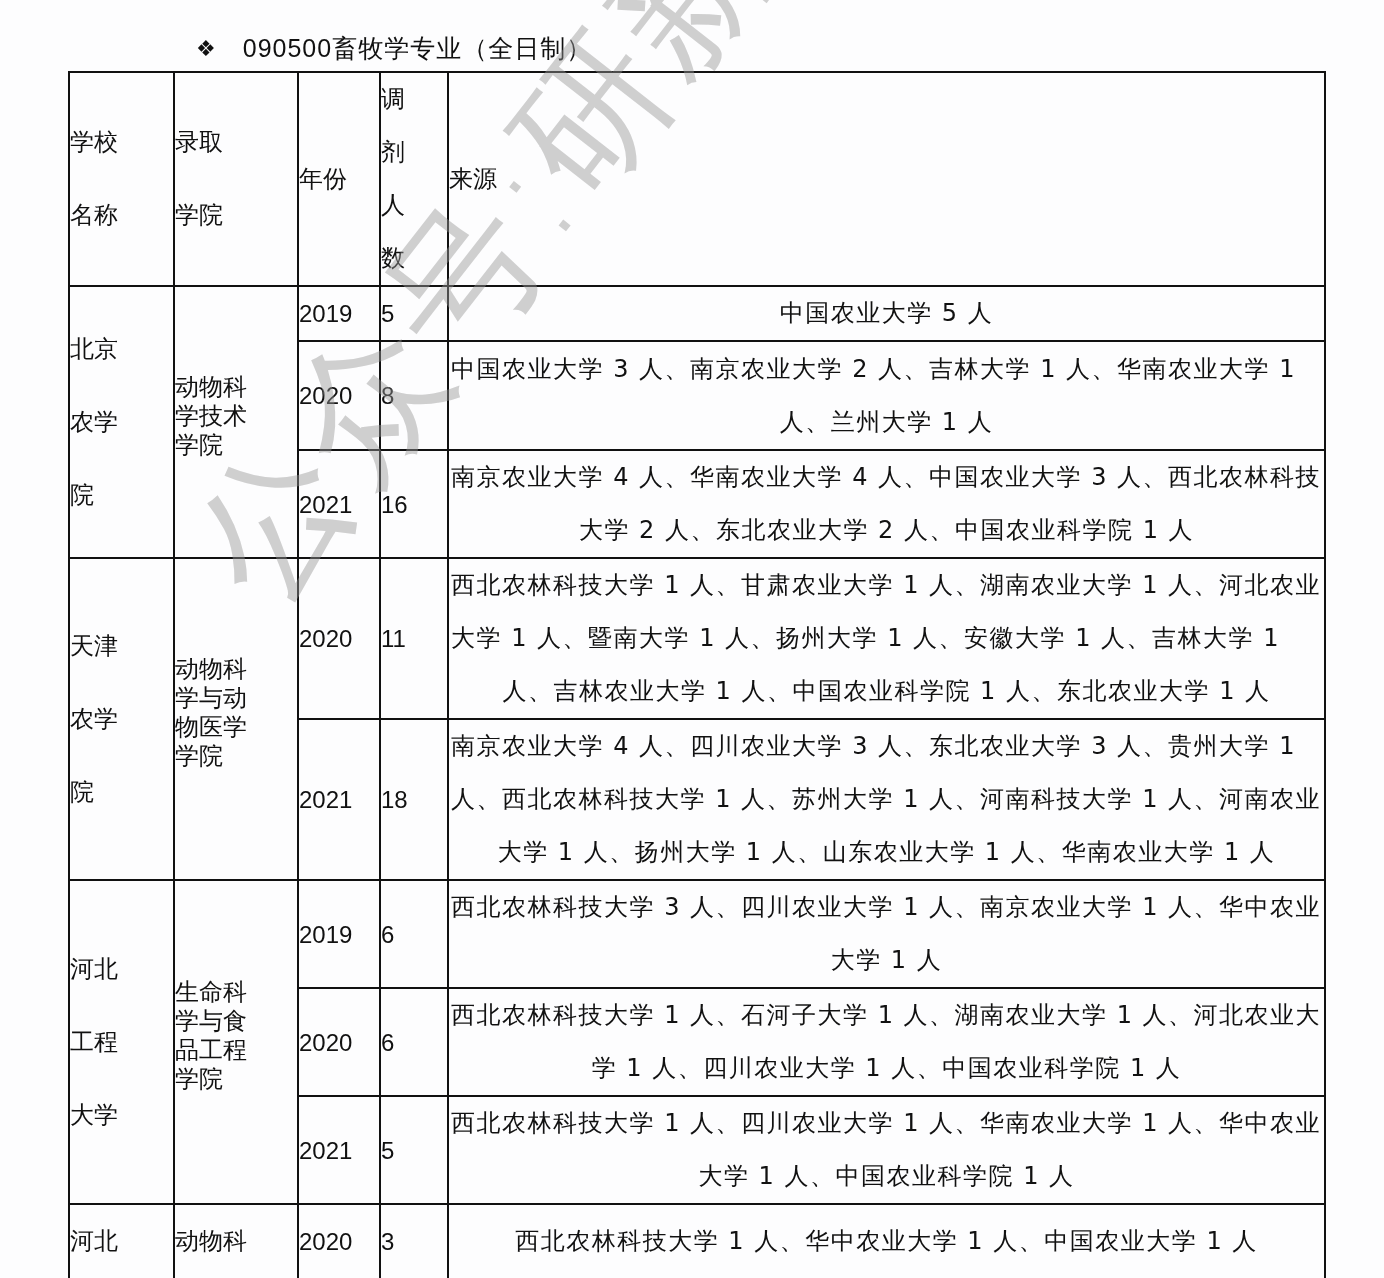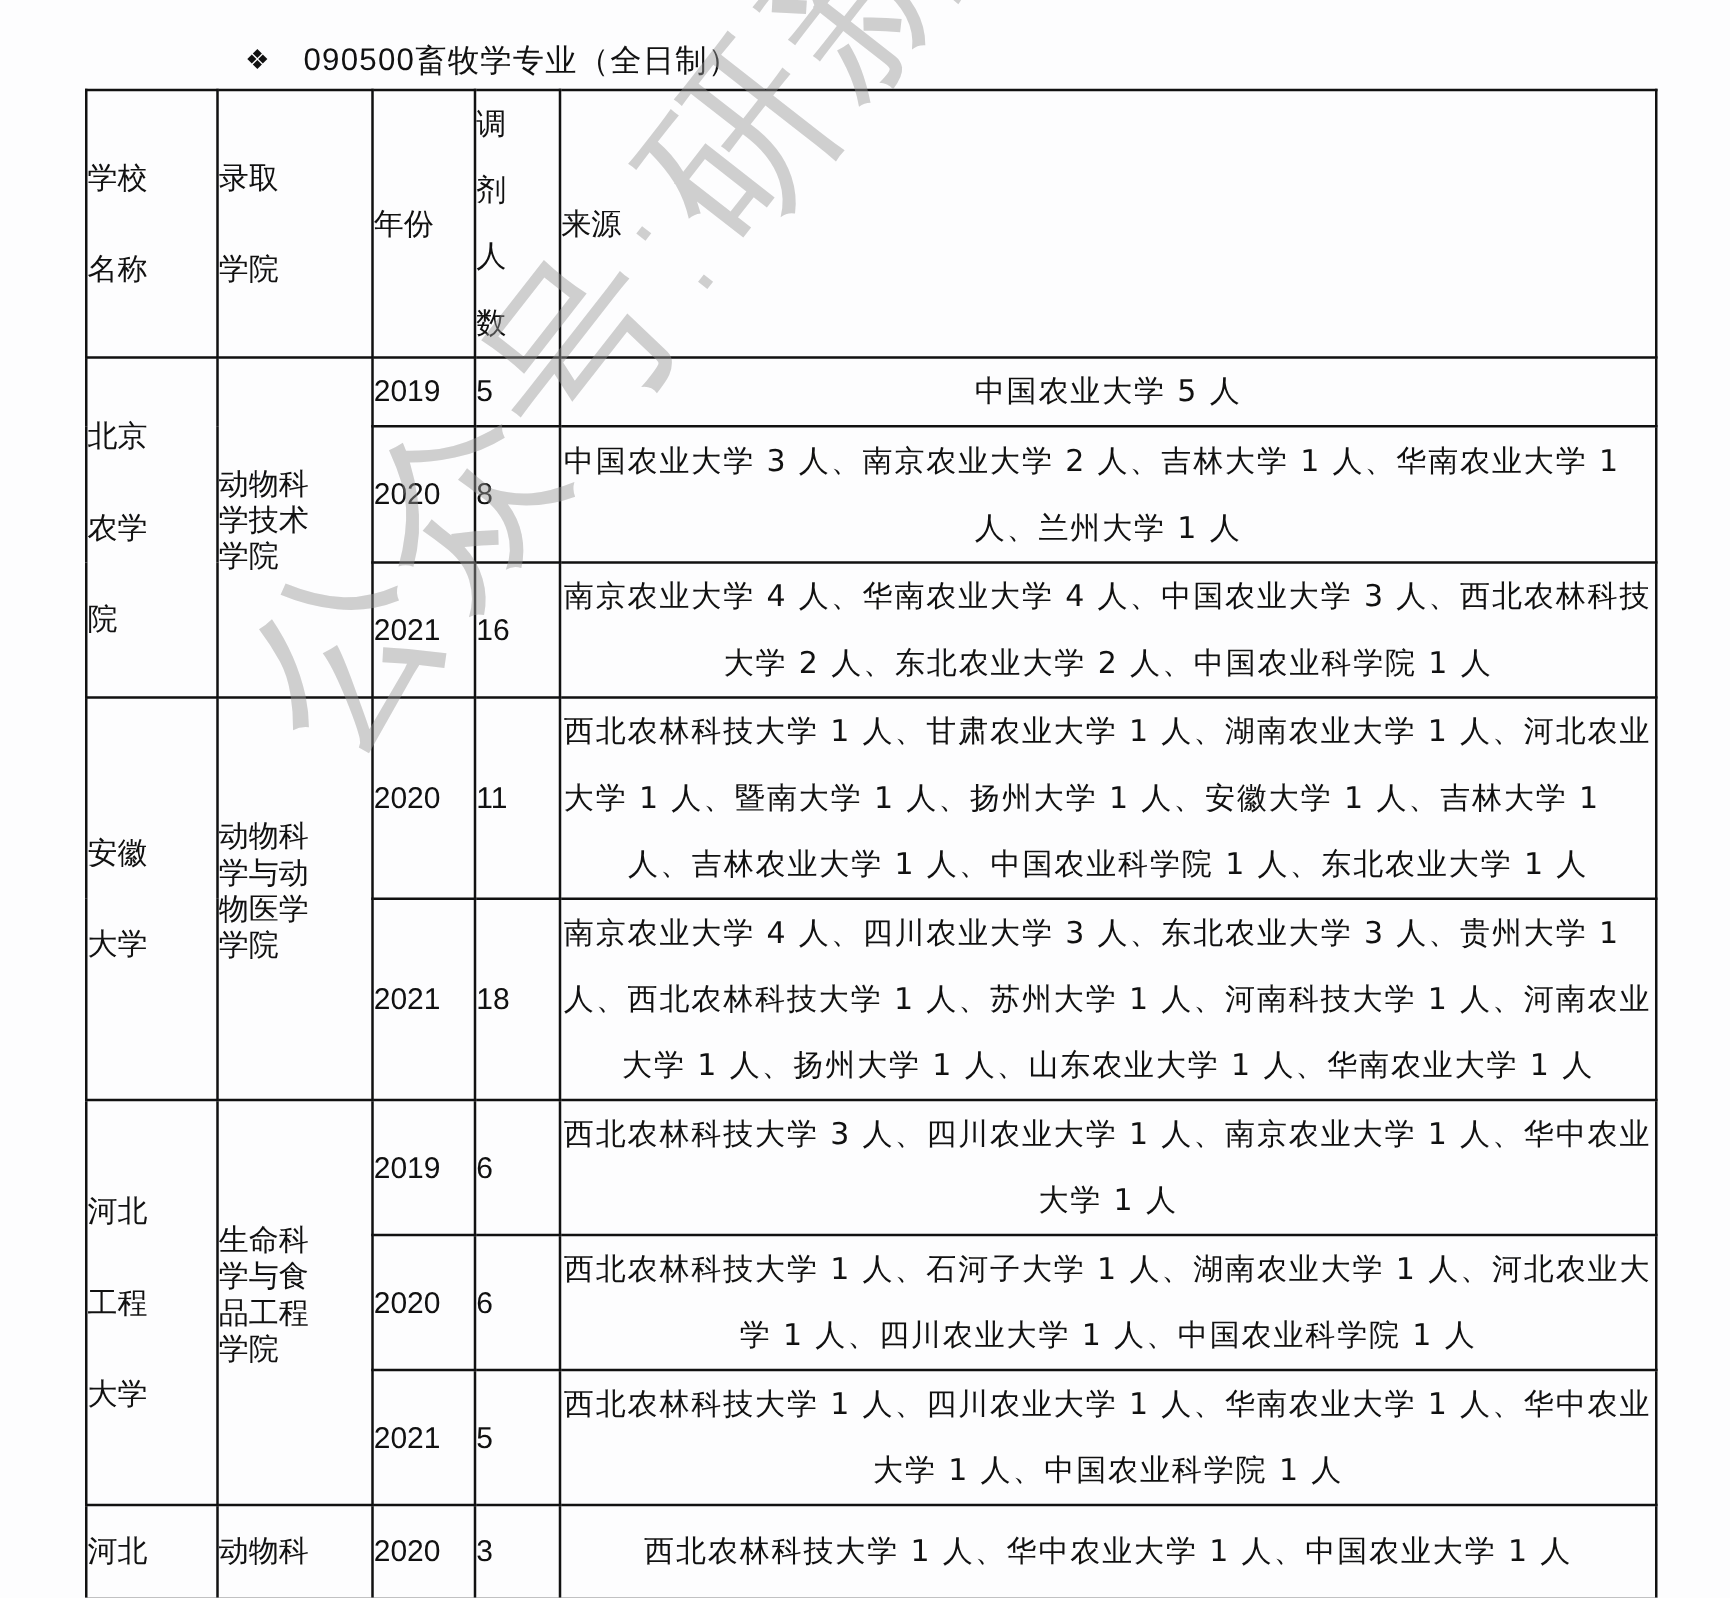--- a/index.html
+++ b/index.html
@@ -76,21 +76,21 @@
     <td class="num">8</td>
     <td class="source">中国农业大学 3 人、南京农业大学 2 人、吉林大学 1 人、华南农业大学 1 人、兰州大学 1 人</td>
   </tr>
   <tr style="height:106px">
     <td class="num">2021</td>
     <td class="num">16</td>
     <td class="source">南京农业大学 4 人、华南农业大学 4 人、中国农业大学 3 人、西北农林科技大学 2 人、东北农业大学 2 人、中国农业科学院 1 人</td>
   </tr>
 
   <tr style="height:160px">
-    <td rowspan="2"><span class="school">安徽大学</span></td>
+    <td rowspan="2"><span class="school">天津农学院</span></td>
     <td rowspan="2"><span class="college">动物科学与动物医学学院</span></td>
     <td class="num">2020</td>
     <td class="num">11</td>
     <td class="source">西北农林科技大学 1 人、甘肃农业大学 1 人、湖南农业大学 1 人、河北农业大学 1 人、暨南大学 1 人、扬州大学 1 人、安徽大学 1 人、吉林大学 1 人、吉林农业大学 1 人、中国农业科学院 1 人、东北农业大学 1 人</td>
   </tr>
   <tr style="height:160px">
     <td class="num">2021</td>
     <td class="num">18</td>
     <td class="source">南京农业大学 4 人、四川农业大学 3 人、东北农业大学 3 人、贵州大学 1 人、西北农林科技大学 1 人、苏州大学 1 人、河南科技大学 1 人、河南农业大学 1 人、扬州大学 1 人、山东农业大学 1 人、华南农业大学 1 人</td>
   </tr>

